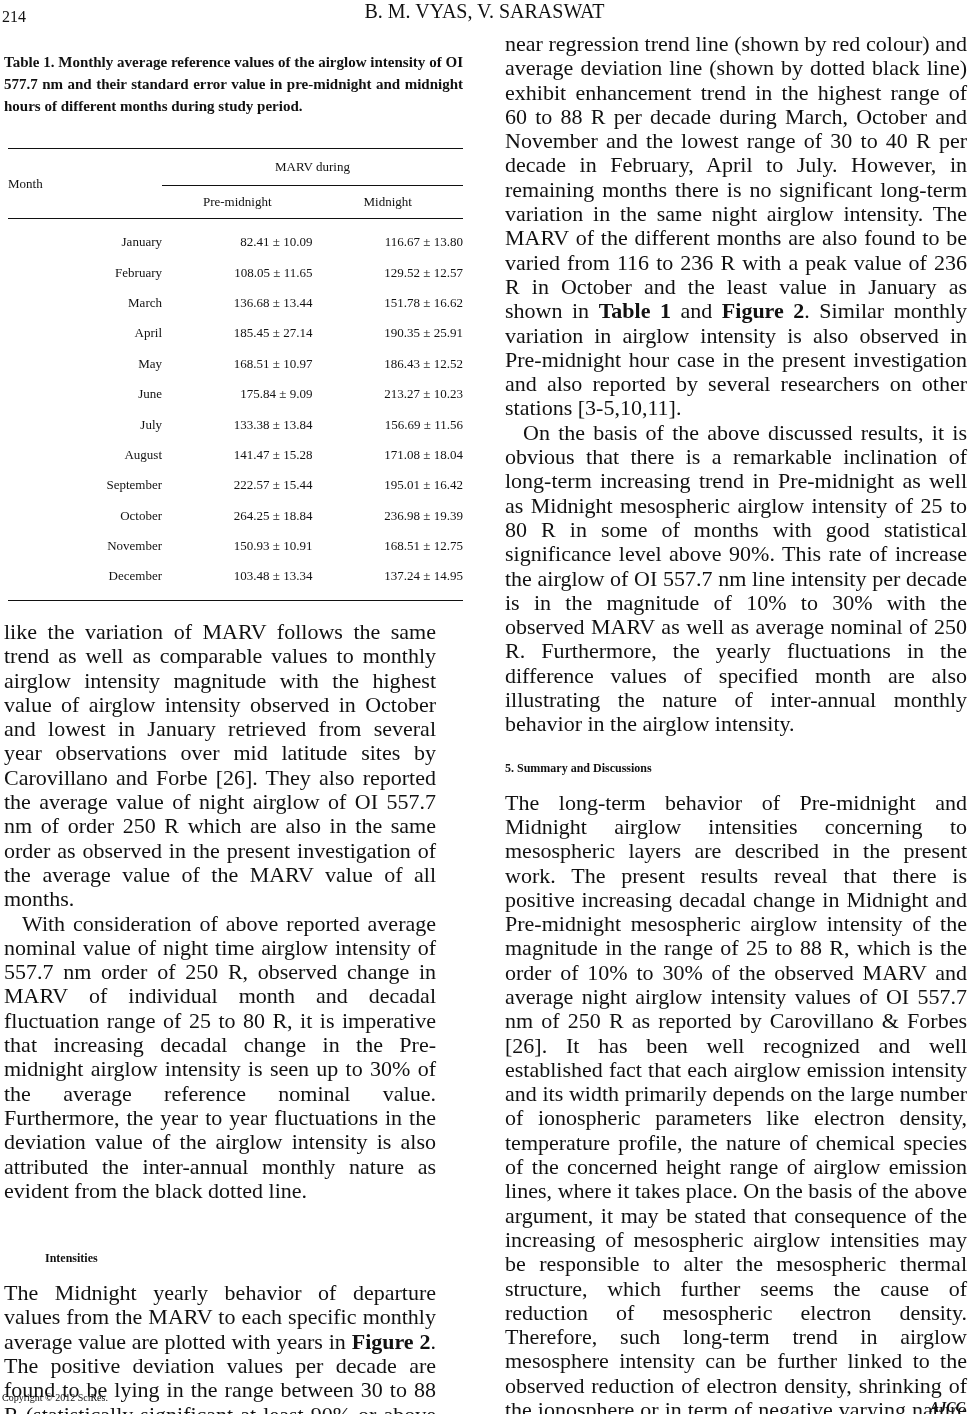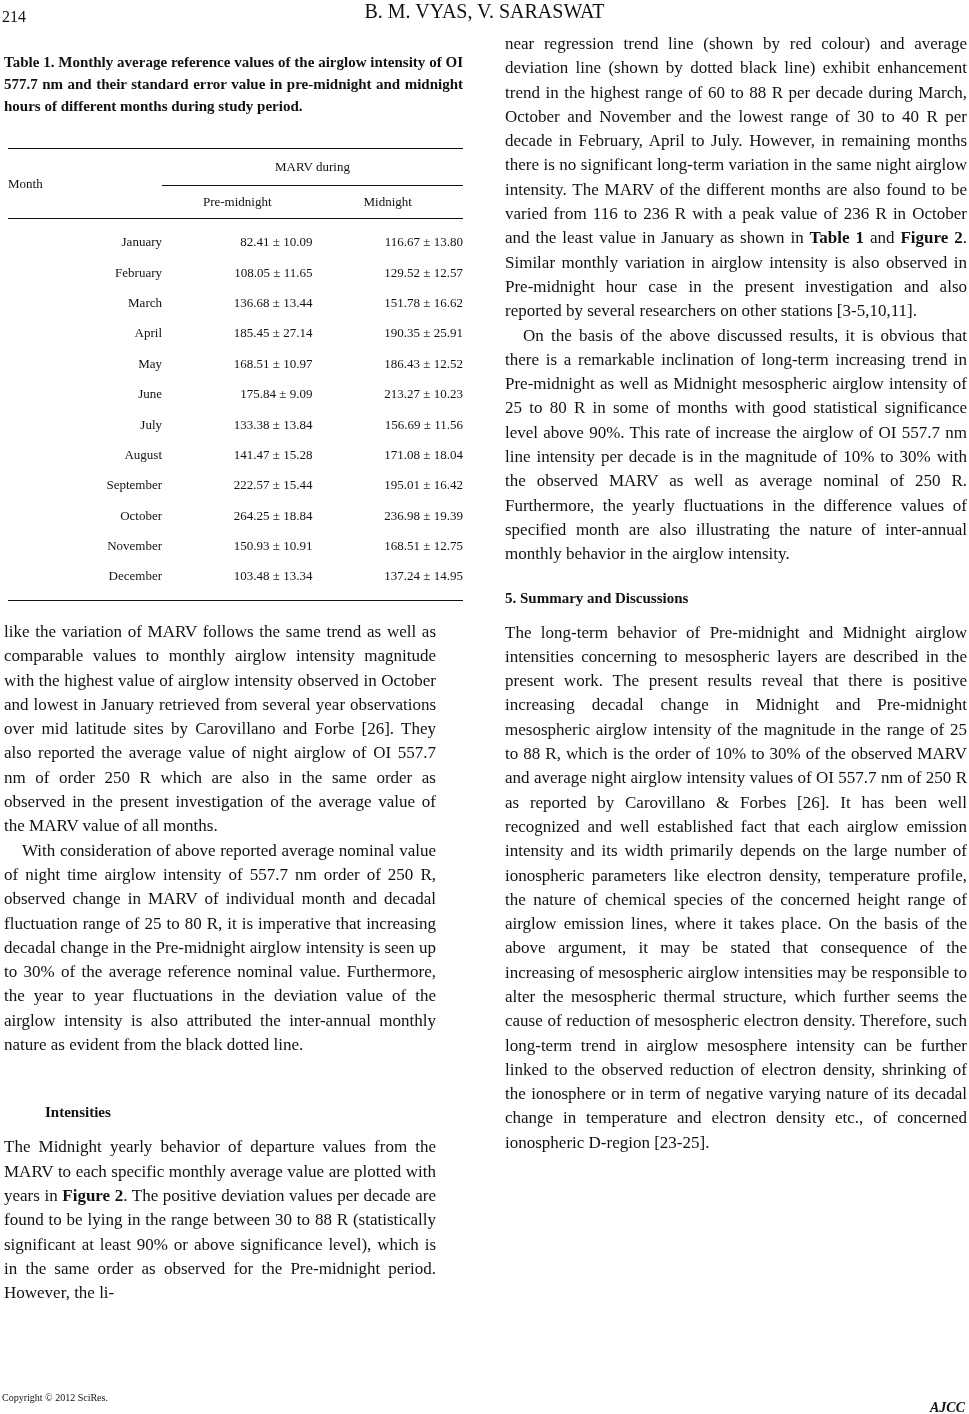--- a/index.html
+++ b/index.html
@@ -25,24 +25,24 @@
   .data-table th { font-weight: normal; padding: 0; }
   .data-table td { text-align: right; padding: 0; height: 30.4px; }
   .rule-top { border-top: 1.6px solid #111; }
   .rule-bottom { border-bottom: 1.6px solid #111; }
   .marv-head { height: 36px; vertical-align: middle; border-bottom: 1.4px solid #111; }
   .sub-head { height: 32px; vertical-align: middle; }
   .month-head { vertical-align: middle; text-align: left; }
   .spacer-row td { height: 8px; }
 
   .para {
-    font-size: 17px; line-height: 24.3px; text-align: justify; margin: 0;
+    font-size: 22px; line-height: 24.3px; text-align: justify; margin: 0;
   }
   .indent { text-indent: 18px; }
-  .h2 { font-weight: bold; font-size: 15px; line-height: 22px; margin: 0; }
+  .h2 { font-weight: bold; font-size: 12px; line-height: 22px; margin: 0; }
   .h2-cont { padding-left: 41px; }
 
   .footer-left { position: absolute; left: 2px; top: 1392px; font-size: 10px; }
   .footer-right { position: absolute; right: 4px; top: 1400px; font-size: 14px; font-weight: bold; font-style: italic; }
 </style>
 </head>
 <body>
 
 <div class="page-number">214</div>
 <div class="running-head">B. M. VYAS, V. SARASWAT</div>

